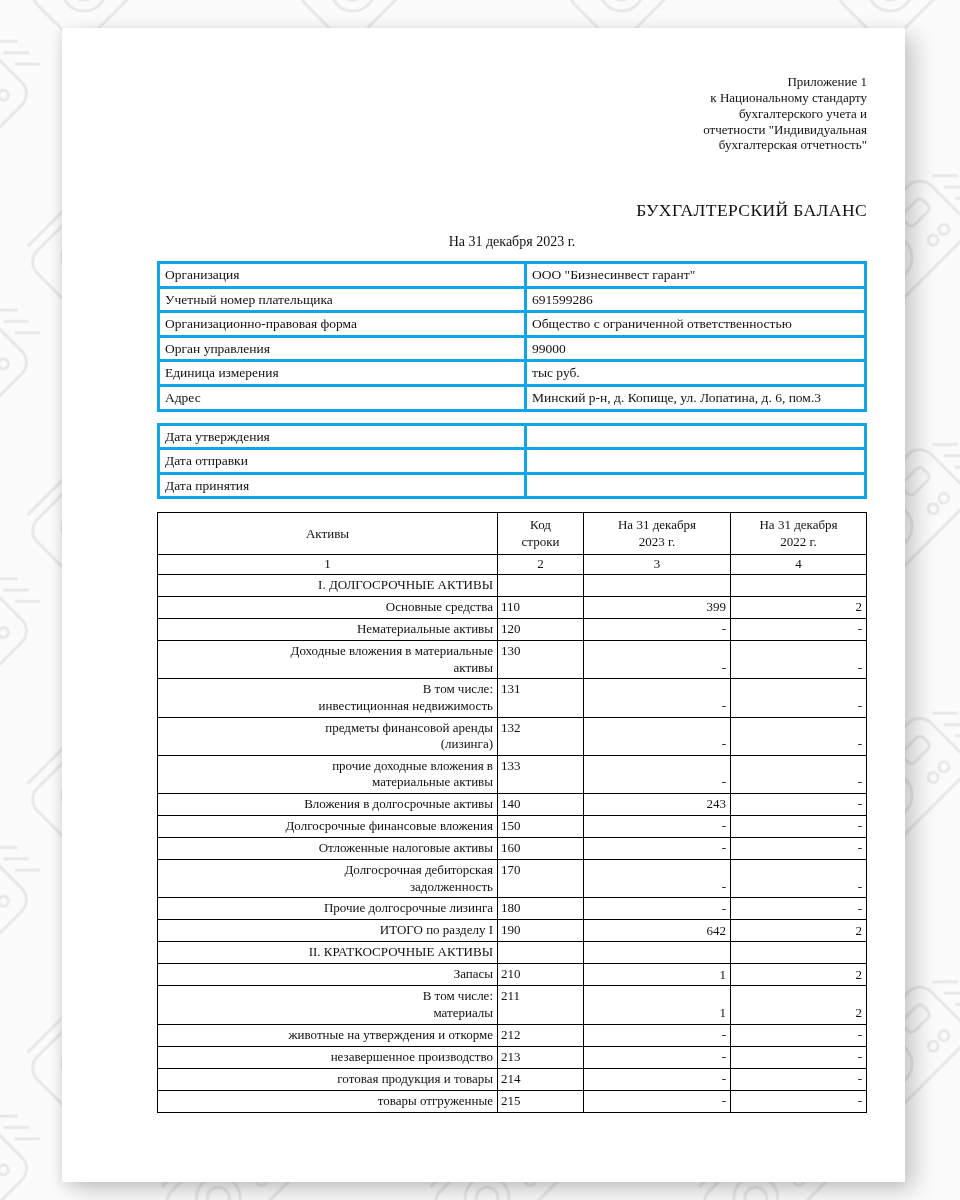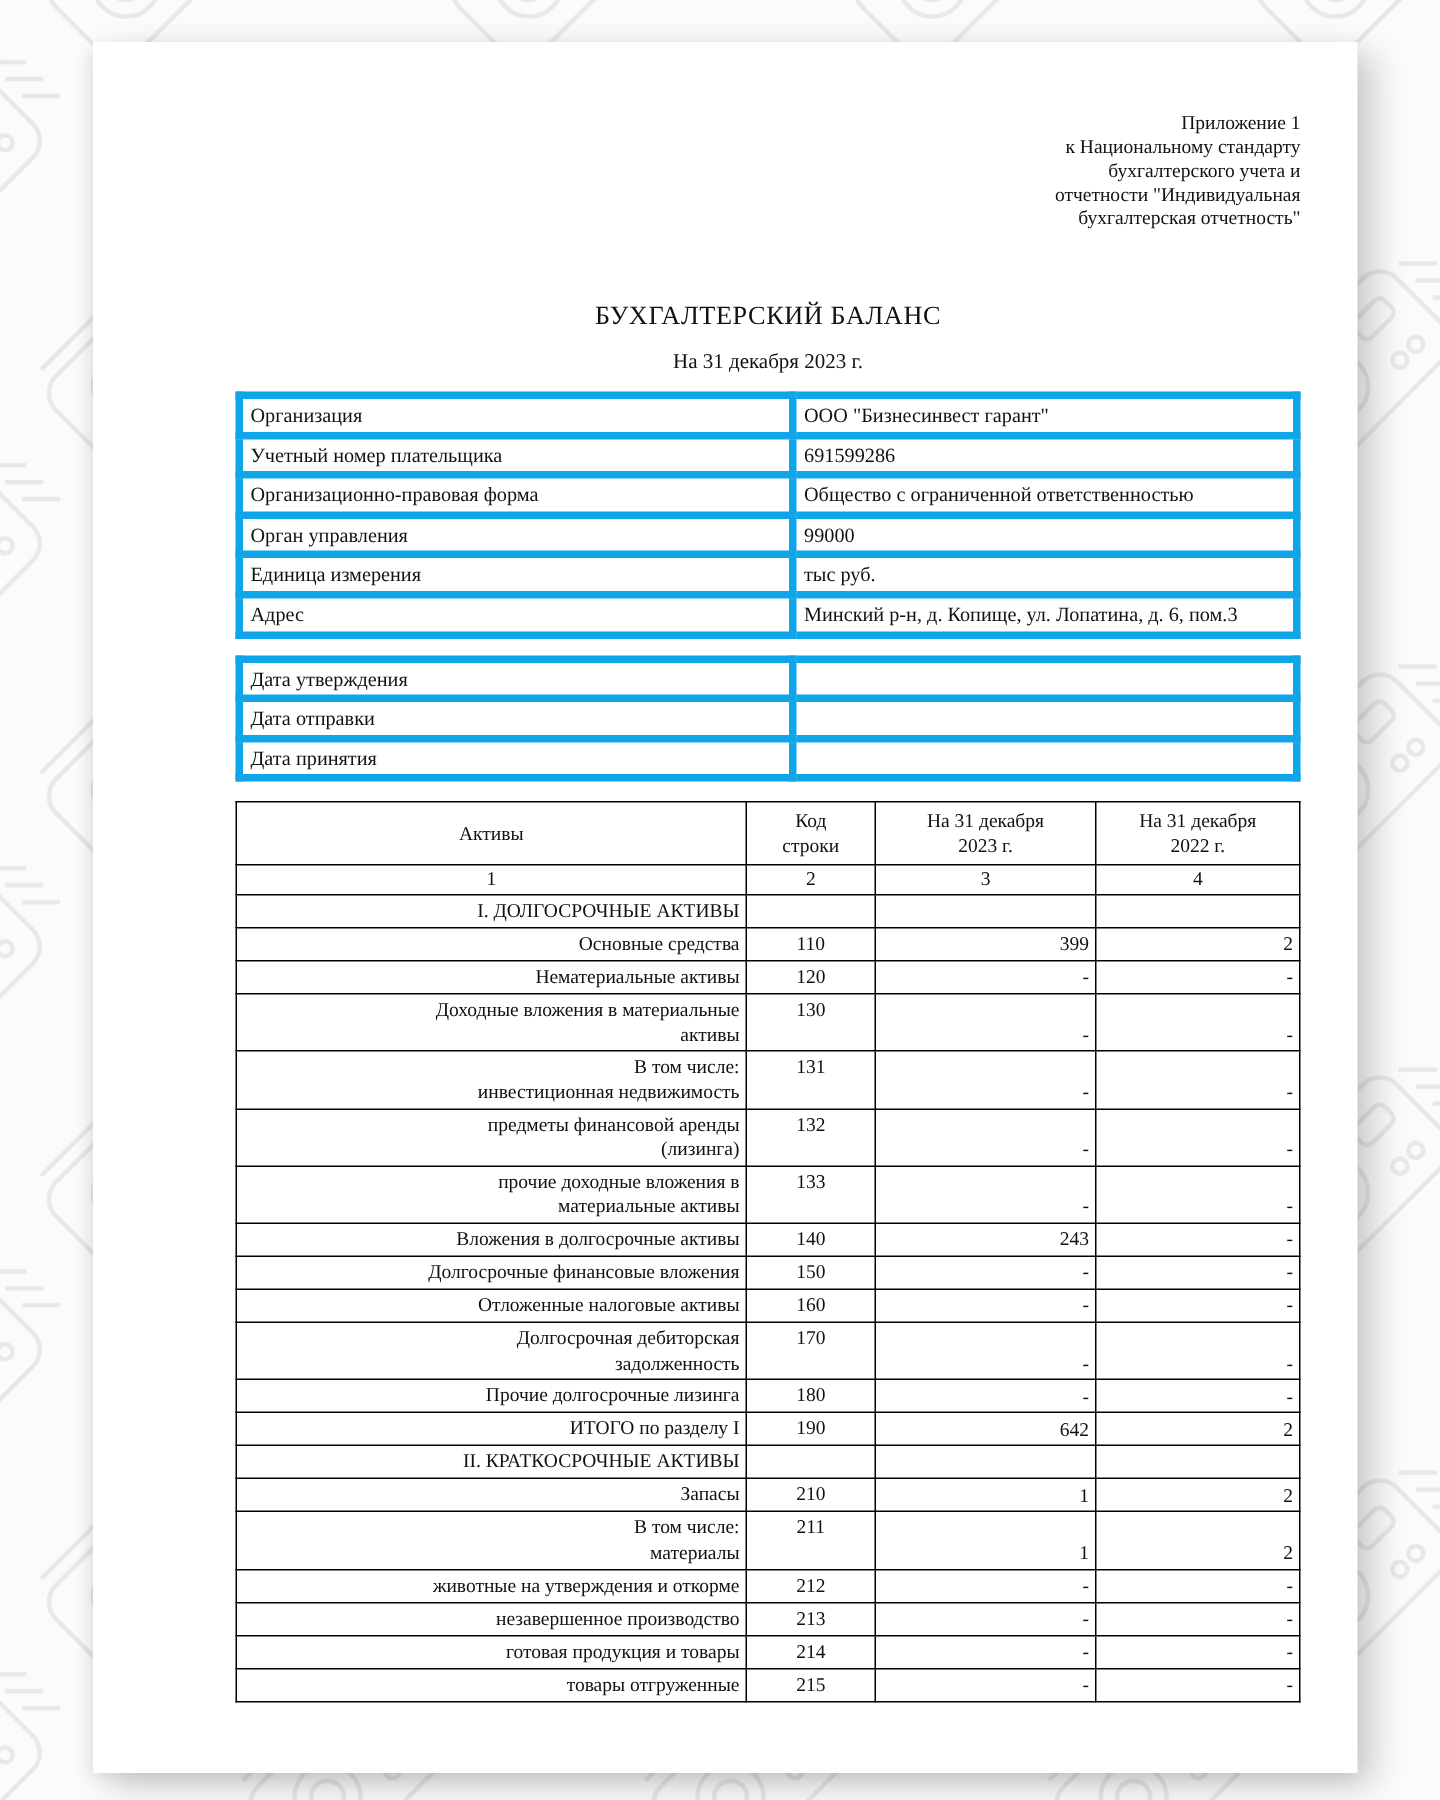--- a/index.html
+++ b/index.html
@@ -25,33 +25,33 @@
     z-index:1;
   }
   .annotation{
     text-align:right;
     font-size:13px;
     line-height:1.22;
     white-space:pre-line;
   }
   .doc-title{
     margin-top:47px;
-    text-align:center;
+    text-align:right;
     font-size:17.5px;
     letter-spacing:0.4px;
   }
   .doc-subtitle{
     margin-top:13px;
     text-align:center;
     font-size:14px;
   }
   table{border-collapse:collapse;width:100%;table-layout:fixed;}
   .info-table{margin-top:11px;font-size:13.5px;}
   .info-table td{
-    border:5px solid #0ea5e9;
+    border:3px solid #0ea5e9;
     padding:2px 5px;
     line-height:1.3;
     height:17px;
     vertical-align:middle;
   }
   .info-table .lbl{width:354px;}
   .bal-table{margin-top:13px;font-size:13px;}
   .bal-table th,.bal-table td{
     border:1px solid #000;
     line-height:1.28;
@@ -69,21 +69,21 @@
     height:16px;
   }
   .bal-table tbody tr{height:22px;}
   .c-label{
     text-align:right;
     vertical-align:top;
     padding:2px 4px;
     white-space:pre-line;
   }
   .c-code{
-    text-align:center;
+    text-align:left;
     vertical-align:top;
     padding:2px 3px;
   }
   .c-val{
     text-align:right;
     vertical-align:bottom;
     padding:2px 4px;
   }
   .outer{border:1.5px solid #000;}
 </style>

